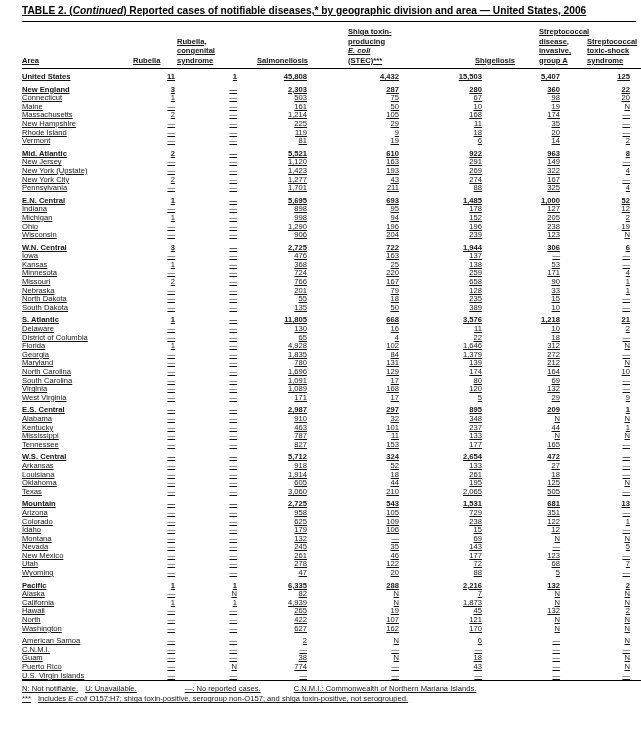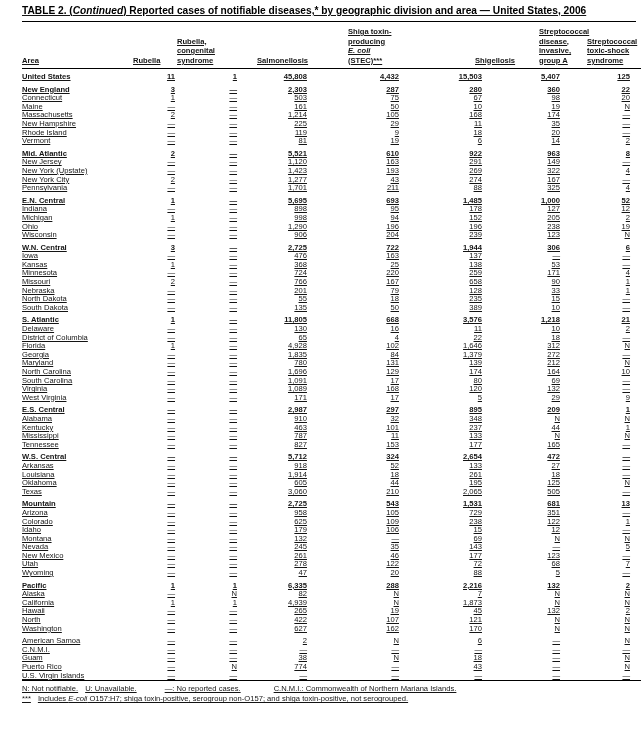--- a/index.html
+++ b/index.html
@@ -19,21 +19,21 @@
   .off-shi{left:51px}.off-str{left:35px}.off-tss{left:7px}
   tbody td{font-size:7.6px;line-height:8.6px;padding:0;white-space:nowrap;}
   td.area{text-align:left;}
   td.num{text-align:right;}
   td.c0{padding-right:19px;} td.c1{padding-right:43px;} td.c2{padding-right:47px;}
   td.c3{padding-right:25px;} td.c4{padding-right:22px;} td.c5{padding-right:20px;}
   td.c6{padding-right:23px;}
   tr.gap td{padding-top:4px;}
   tr.bold td{font-weight:bold;}
   .footnotes{padding-top:3px;font-size:7.6px;line-height:10px;}
-  .fn-gap1{margin-right:7px;} .fn-gap2{margin-right:28px;margin-top:16px;} .fn-gap3{margin-right:33px;}
+  .fn-gap1{margin-right:7px;} .fn-gap2{margin-right:28px;margin-top:16px;} .fn-gap3{margin-right:33px;margin-left:20px;}
   .fn-marker{margin-right:7px;}
 </style>
 </head>
 <body>
 
 <div class="page">
 
   <div class="title"><span>TABLE 2. (</span><span class="ital">Continued</span><span>) Reported cases of notifiable diseases,* by geographic division and area — United States, 2006</span></div>
 
   <table>

